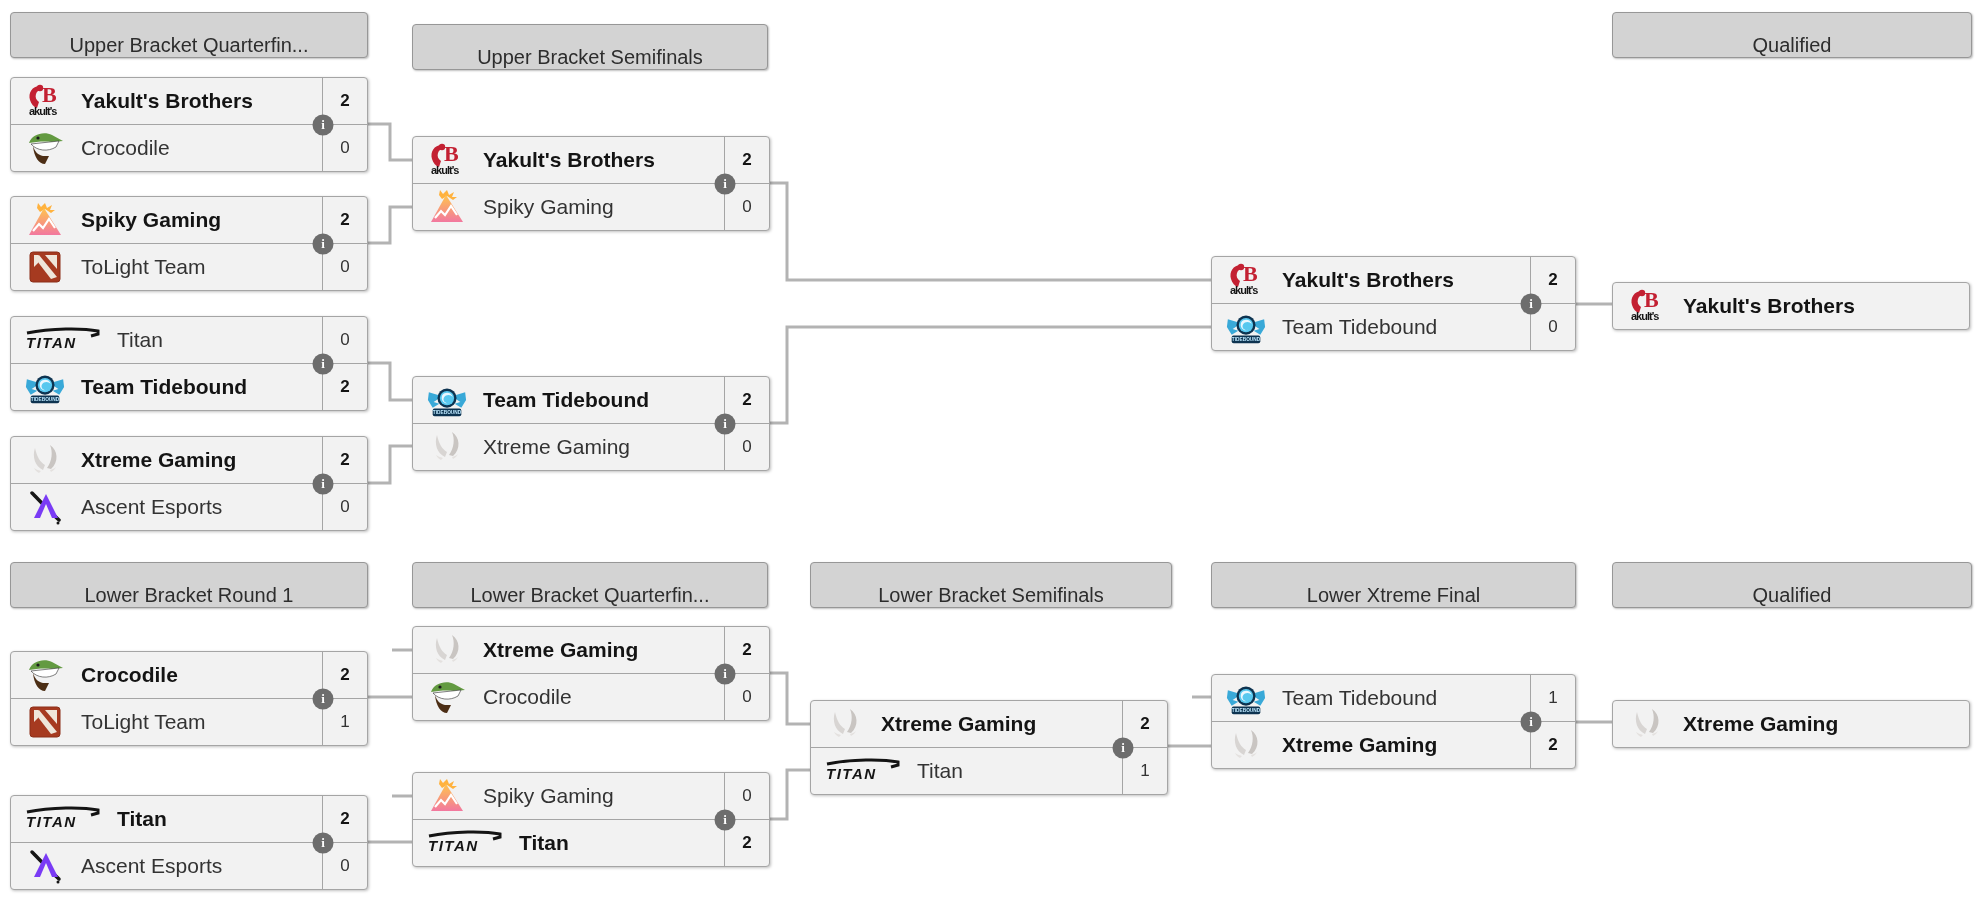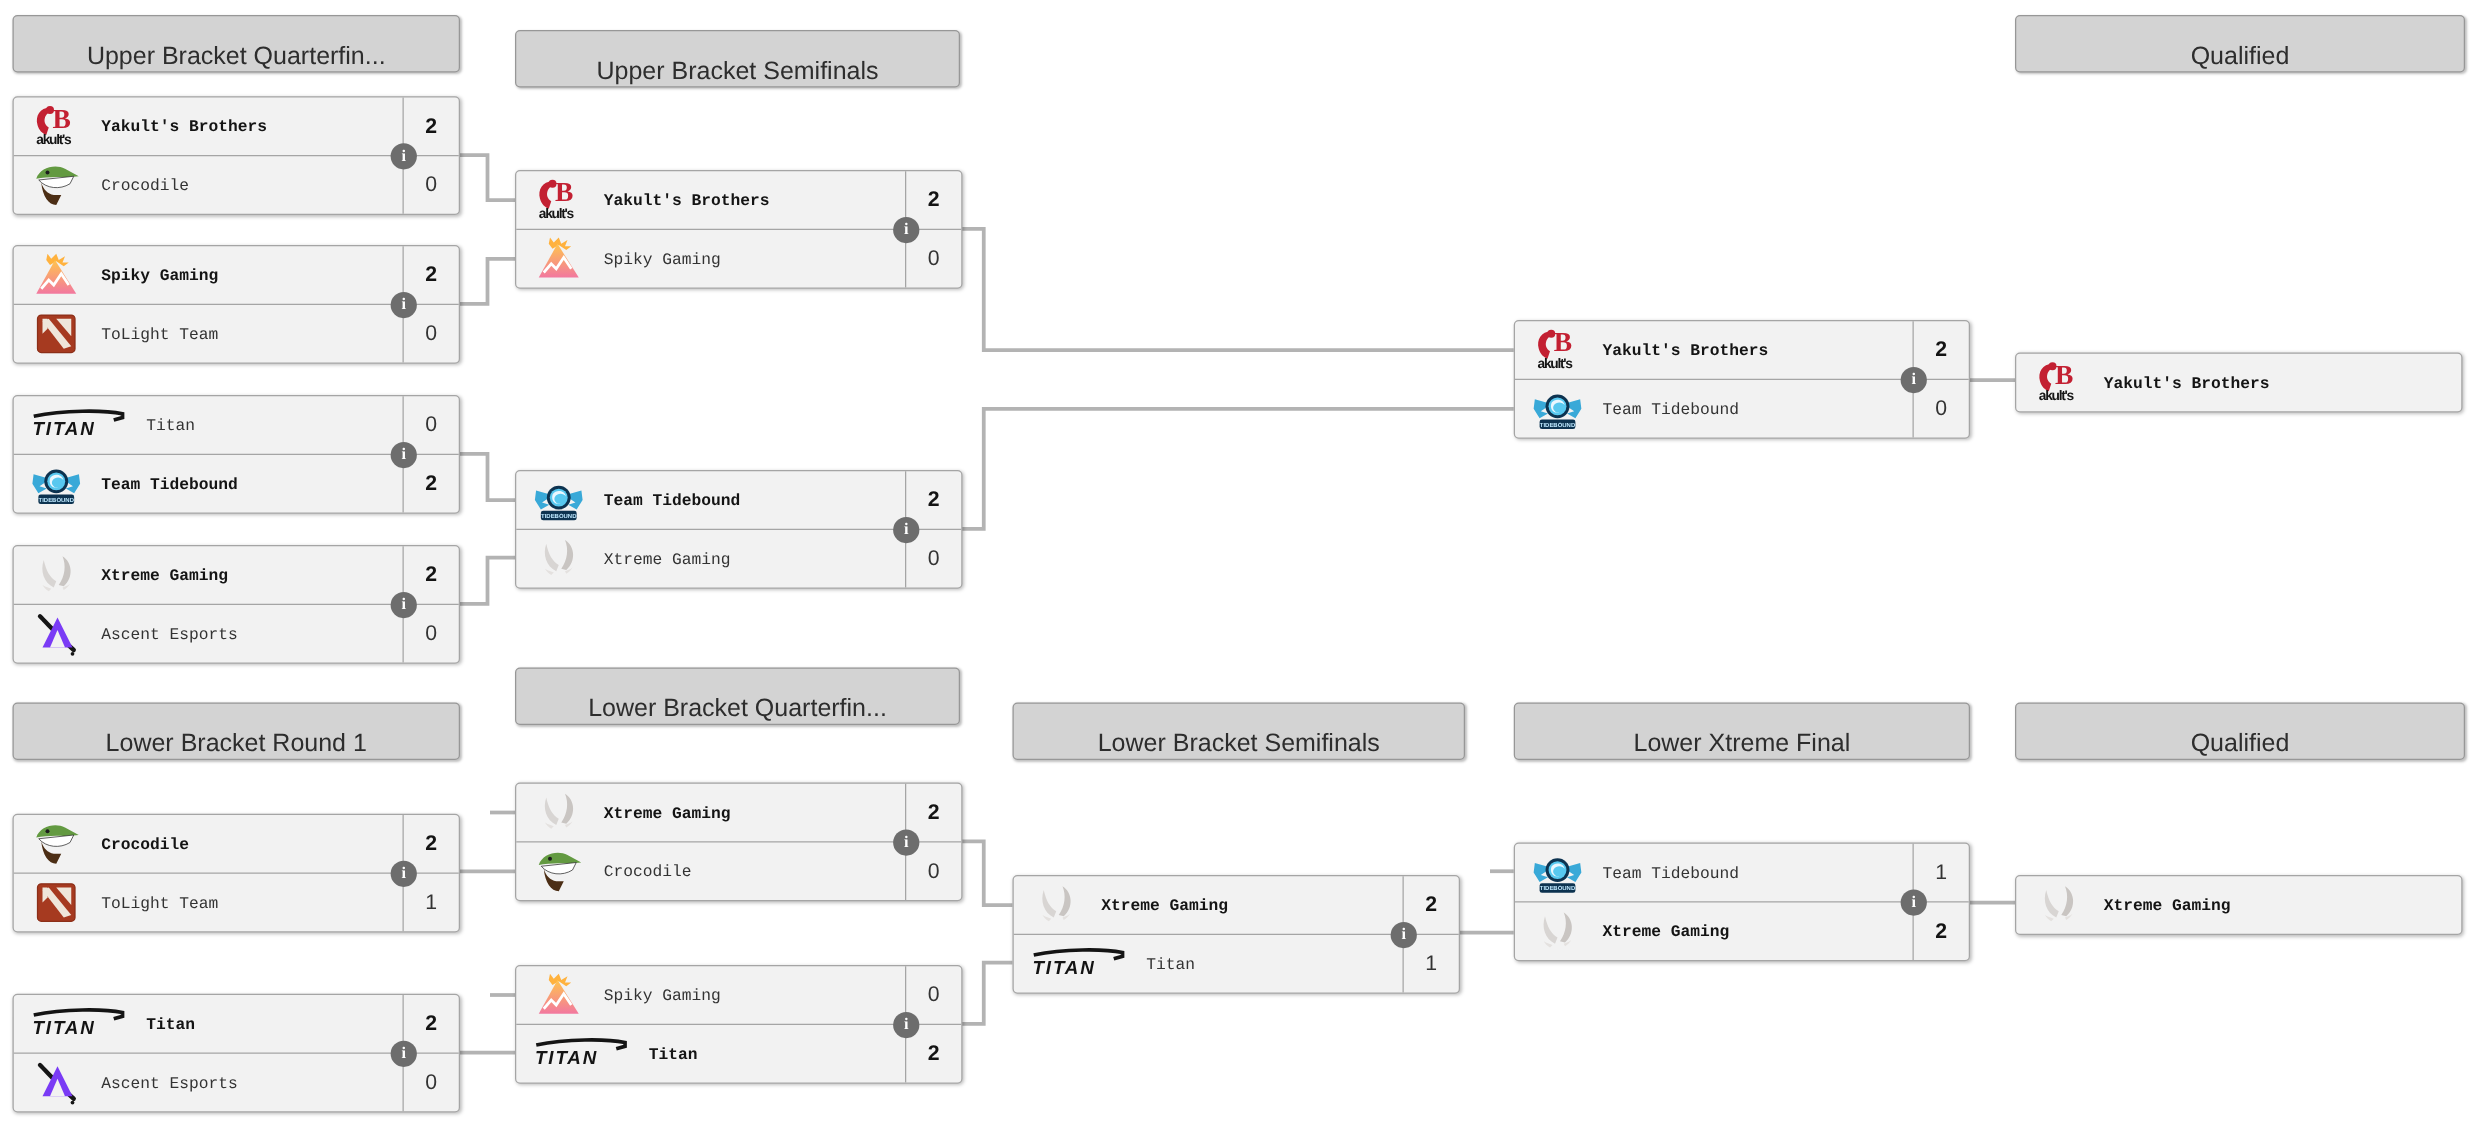--- a/index.html
+++ b/index.html
@@ -10,21 +10,21 @@
   .round-header{position:absolute;height:44px;background:#d3d3d3;border:1px solid #979797;
     border-radius:4px;box-shadow:1px 1px 2px rgba(0,0,0,.25);display:flex;align-items:flex-end;
     justify-content:center;font-size:20px;color:#2d2d2d;z-index:1;}
 
   .match{position:absolute;width:356px;background:#f2f2f2;border:1px solid #a5a5a5;
     border-radius:4px;box-shadow:1px 1px 3px rgba(0,0,0,.25);z-index:1;}
   .row{height:46px;display:flex;align-items:center;}
   .row.top{border-bottom:1px solid #a5a5a5;}
   .logo-slot{min-width:56px;display:flex;align-items:center;justify-content:center;margin-left:6px;}
   .logo-slot.wide{min-width:92px;}
-  .name{flex:1;font-size:13px;color:#333;padding-left:8px;white-space:nowrap;overflow:hidden;font-family:Liberation Mono, monospace;}
+  .name{flex:1;font-size:21px;color:#333;padding-left:8px;white-space:nowrap;overflow:hidden;}
   .score{min-width:44px;width:44px;align-self:stretch;display:flex;align-items:center;
     justify-content:center;font-size:17px;color:#333;border-left:1px solid #a5a5a5;}
   .winner .name,.winner .score{font-weight:bold;color:#141414;}
   .info{position:absolute;width:21px;height:21px;border-radius:50%;background:#6d6d6d;color:#fff;
     font:bold 13px "Liberation Serif","DejaVu Serif",serif;display:flex;align-items:center;
     justify-content:center;right:44px;top:50%;transform:translate(50%,-50%);z-index:3;cursor:pointer;}
 
   .qual{position:absolute;width:356px;height:46px;background:#f2f2f2;border:1px solid #a5a5a5;
     border-radius:4px;box-shadow:1px 1px 3px rgba(0,0,0,.25);display:flex;align-items:center;z-index:1;}
   .qual .name{font-weight:bold;color:#141414;}
@@ -119,21 +119,21 @@
     </div>
   <div class="round-header" style="left:412px;top:24px;width:354px">
       <span>Upper Bracket Semifinals</span>
     </div>
   <div class="round-header" style="left:1612px;top:12px;width:358px">
       <span>Qualified</span>
     </div>
   <div class="round-header" style="left:10px;top:562px;width:356px">
       <span>Lower Bracket Round 1</span>
     </div>
-  <div class="round-header" style="left:412px;top:534px;width:354px">
+  <div class="round-header" style="left:412px;top:562px;width:354px">
       <span>Lower Bracket Quarterfin...</span>
     </div>
   <div class="round-header" style="left:810px;top:562px;width:360px">
       <span>Lower Bracket Semifinals</span>
     </div>
   <div class="round-header" style="left:1211px;top:562px;width:363px">
       <span>Lower Xtreme Final</span>
     </div>
   <div class="round-header" style="left:1612px;top:562px;width:358px">
       <span>Qualified</span>

